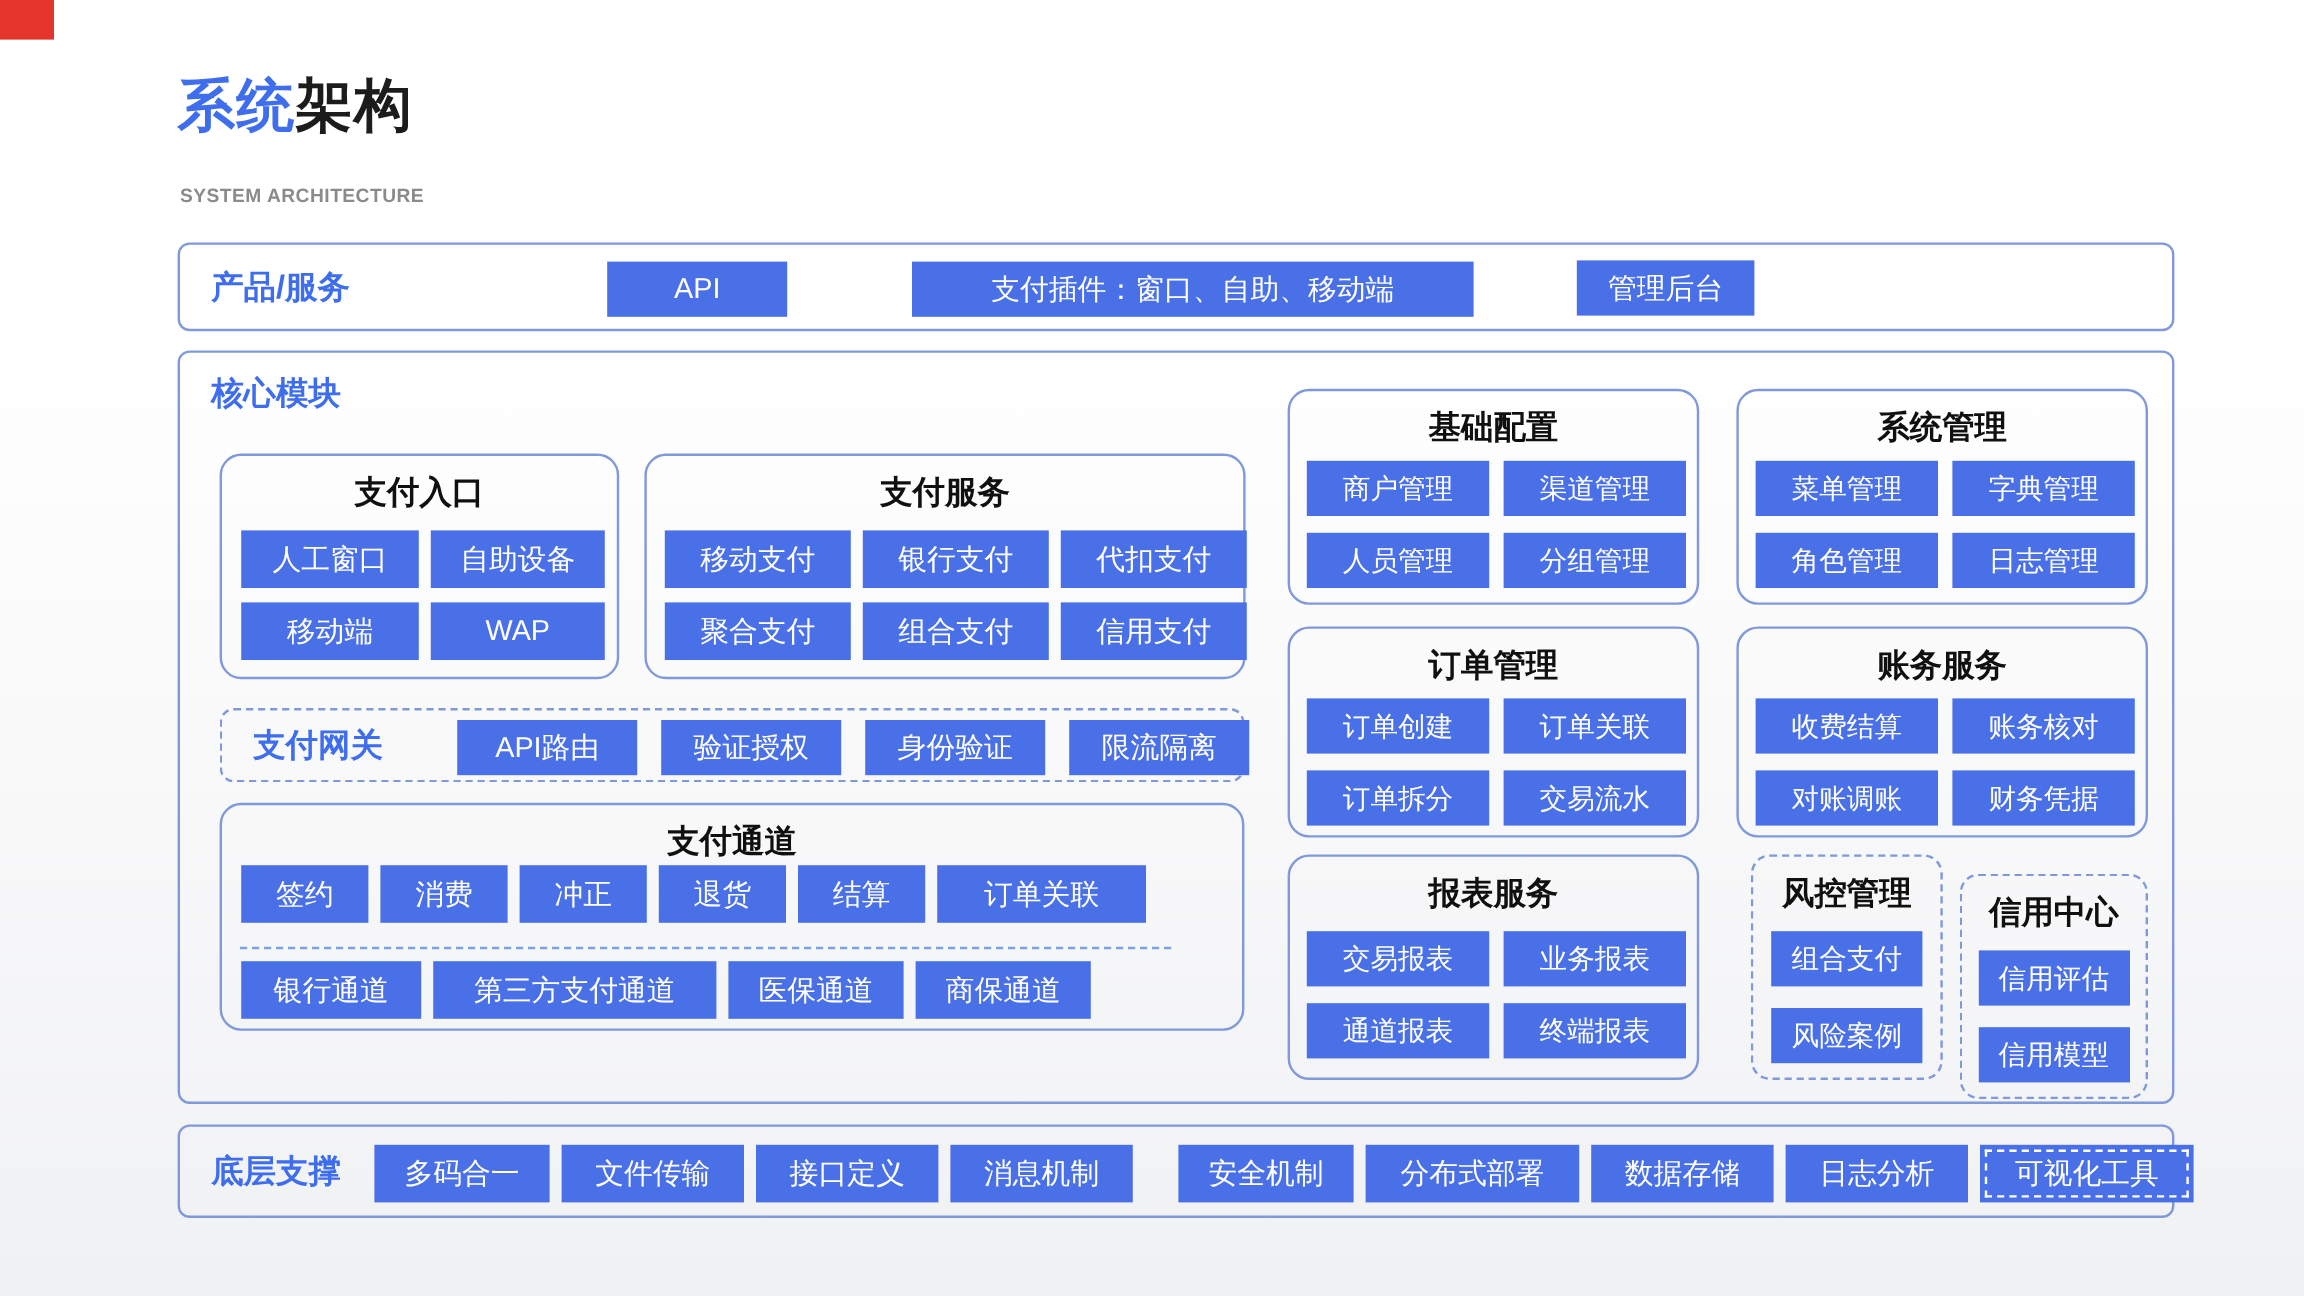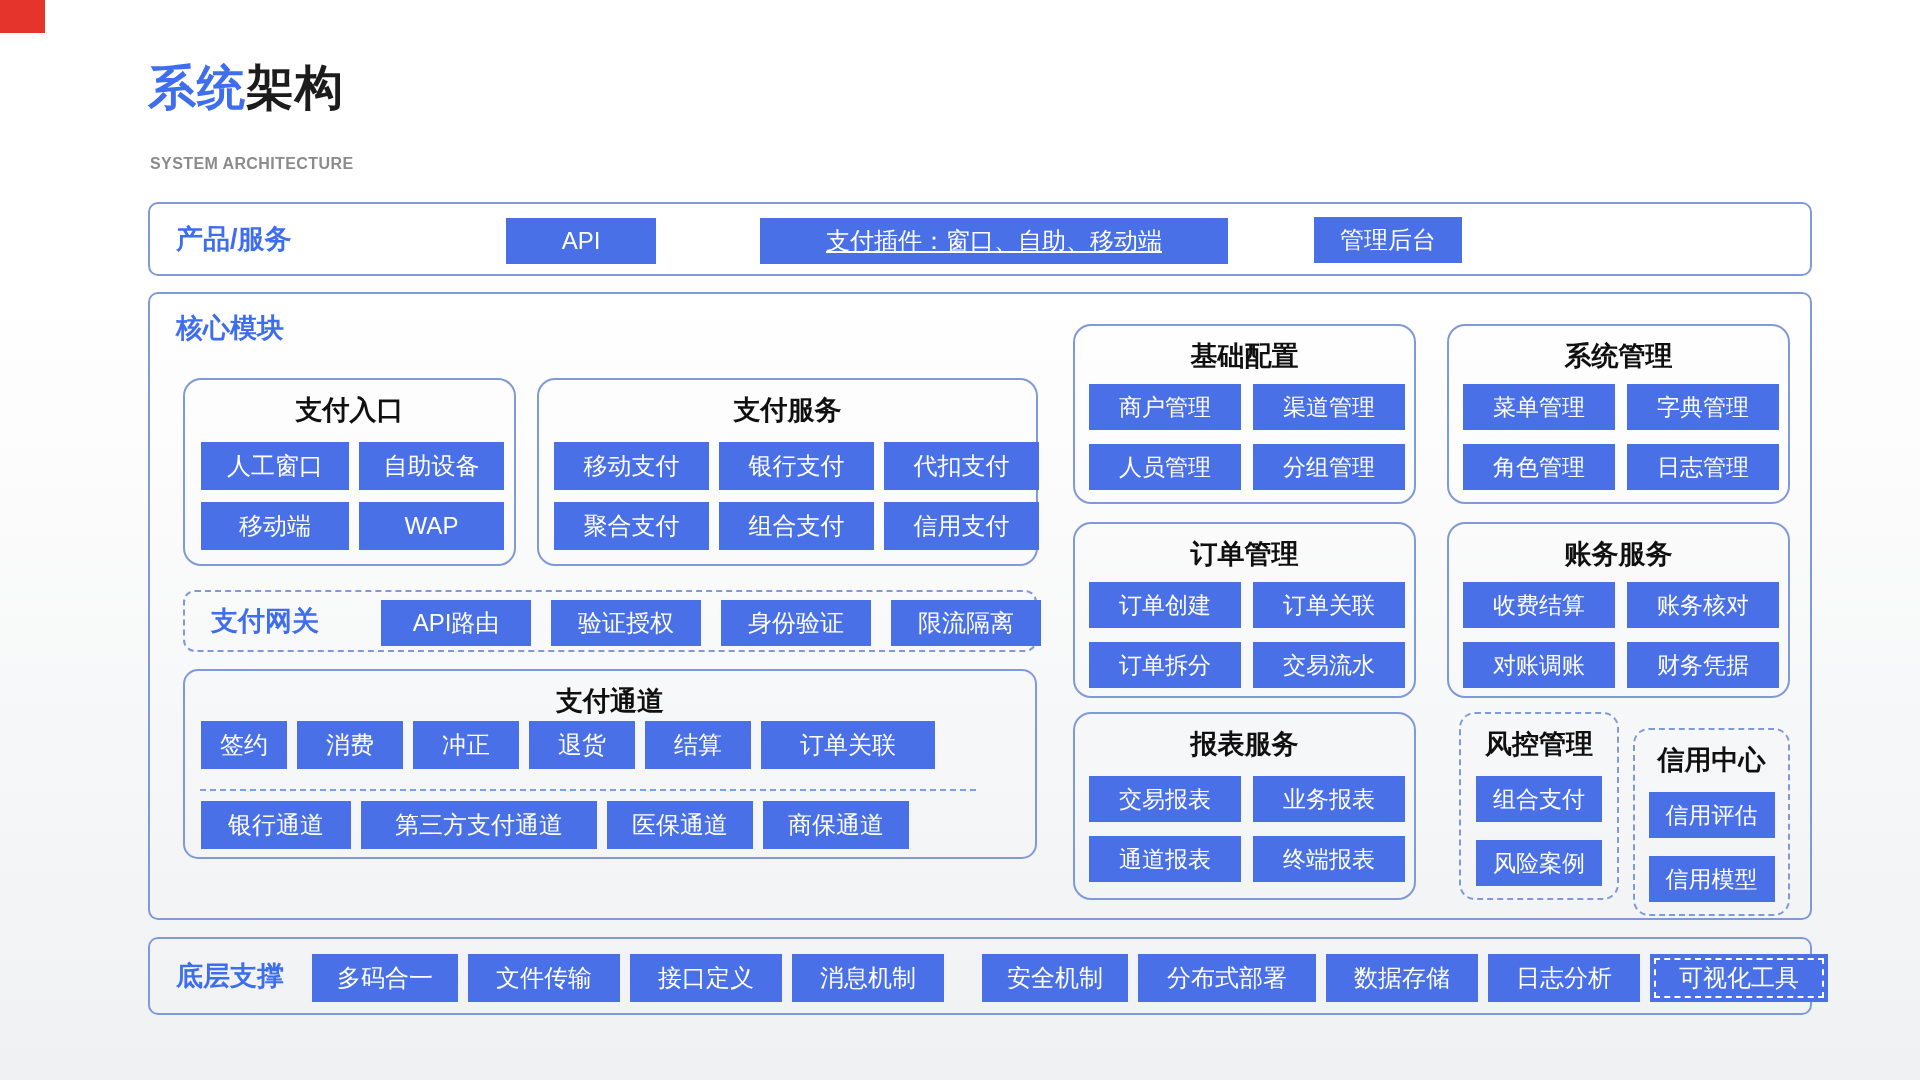--- a/index.html
+++ b/index.html
@@ -49,21 +49,21 @@
 <div class="abs red-mark"></div>
 
 <div class="abs page-title">
   <span class="t-accent">系统</span><span class="t-rest">架构</span>
 </div>
 <div class="abs page-subtitle">SYSTEM ARCHITECTURE</div>
 
 <div class="abs frame" style="left:148px;top:202px;width:1664px;height:74px;">
   <div class="bar-label">产品/服务</div>
   <div class="chip abs" style="left:356px;top:14px;width:150px;height:46px;">API</div>
-  <div class="chip abs" style="left:610px;top:14px;width:468px;height:46px;text-decoration:underline;">支付插件：窗口、自助、移动端</div>
+  <div class="chip abs" style="left:610px;top:14px;width:468px;height:46px;">支付插件：窗口、自助、移动端</div>
   <div class="chip abs" style="left:1164px;top:13px;width:148px;height:46px;">管理后台</div>
 </div>
 
 <div class="abs frame" style="left:148px;top:292px;width:1664px;height:628px;">
   <div class="abs" style="left:26px;top:16px;font-size:27px;font-weight:800;color:var(--accent);">核心模块</div>
 
   <div class="panel" style="left:33px;top:84px;width:333px;height:188px;">
     <div class="panel-title">支付入口</div>
     <div class="grid g-entry">
       <div class="chip">人工窗口</div>
@@ -88,24 +88,24 @@
   <div class="panel dashed" style="left:33px;top:296px;width:854px;height:62px;border-radius:12px;">
     <div class="abs" style="left:26px;top:50%;transform:translateY(-50%);font-size:27px;font-weight:800;color:var(--accent);">支付网关</div>
     <div class="row gateway-row">
       <div class="chip">API路由</div>
       <div class="chip">验证授权</div>
       <div class="chip">身份验证</div>
       <div class="chip">限流隔离</div>
     </div>
   </div>
 
-  <div class="panel" style="left:33px;top:375px;width:854px;height:190px;border-radius:15px;">
+  <div class="panel" style="left:33px;top:375px;width:854px;height:190px;">
     <div class="panel-title">支付通道</div>
     <div class="row" style="left:16px;top:50px;gap:10px;">
-      <div class="chip" style="width:86px;height:48px;">签约</div>
+      <div class="chip" style="width:106px;height:48px;">签约</div>
       <div class="chip" style="width:106px;height:48px;">消费</div>
       <div class="chip" style="width:106px;height:48px;">冲正</div>
       <div class="chip" style="width:106px;height:48px;">退货</div>
       <div class="chip" style="width:106px;height:48px;">结算</div>
       <div class="chip" style="width:174px;height:48px;">订单关联</div>
     </div>
     <div class="divider" style="left:15px;width:776px;top:118px;"></div>
     <div class="row" style="left:16px;top:130px;gap:10px;">
       <div class="chip" style="width:150px;height:48px;">银行通道</div>
       <div class="chip" style="width:236px;height:48px;">第三方支付通道</div>

